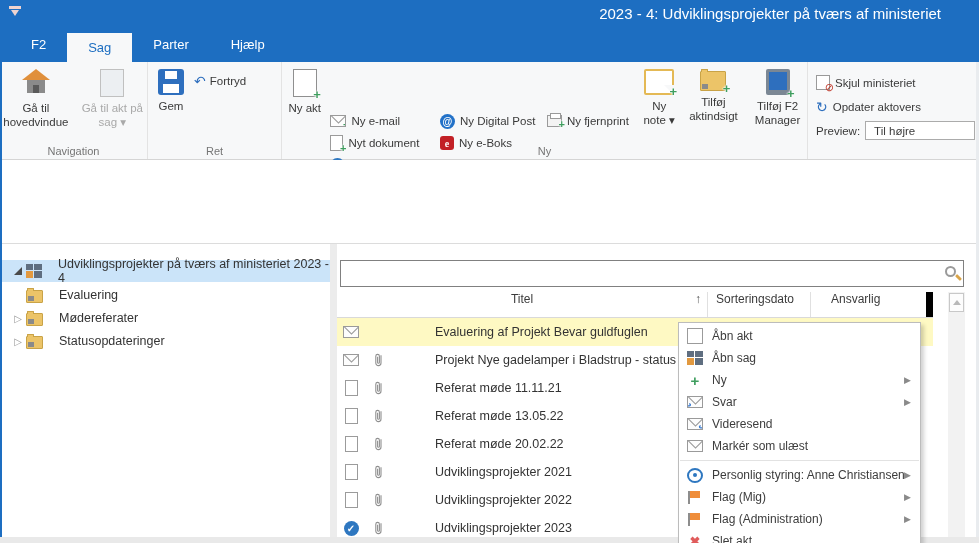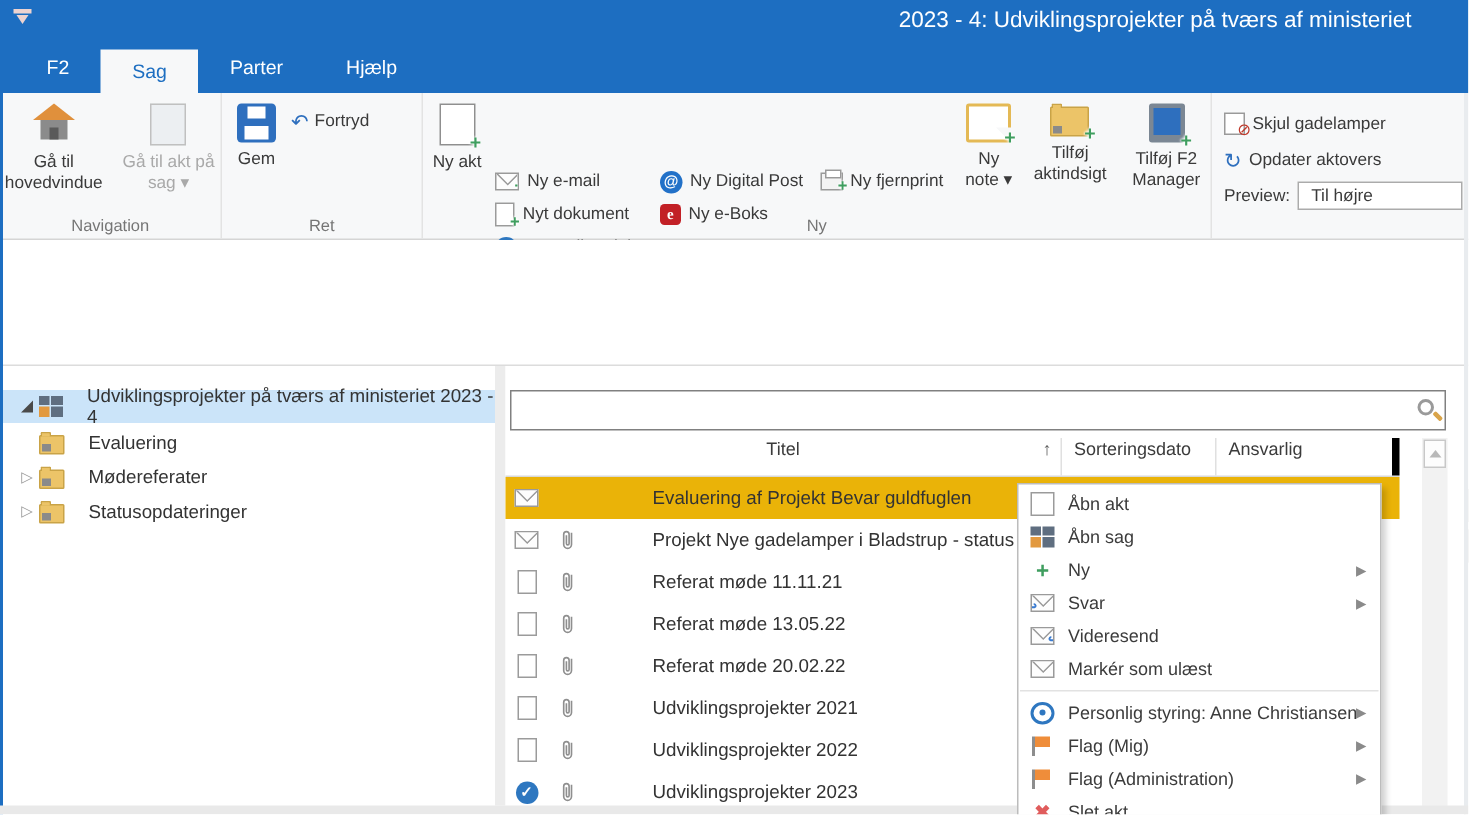--- a/index.html
+++ b/index.html
@@ -124,24 +124,24 @@
   
   .list{position:absolute;left:337px;top:0;width:642px;height:299px;background:#fff;}
   .searchbox{position:absolute;left:3px;top:16px;width:624px;height:27px;border:1px solid #808080;background:#fff;box-sizing:border-box;}
   .mag{position:absolute;right:7px;top:5px;width:11px;height:11px;border:2px solid #9a9a9a;border-radius:50%;box-sizing:border-box;}
   .mag:after{content:"";position:absolute;left:8px;top:8px;width:7px;height:3px;background:#d9a44a;transform:rotate(45deg);border-radius:1px;}
   .lheader{position:absolute;left:0;top:48px;width:596px;height:26px;border-bottom:1px solid #d9d9d9;font-size:12px;color:#3b3b3b;display:flex;box-sizing:border-box;}
   .hcol{display:flex;box-sizing:border-box;}
   .hcol.title{width:370px;justify-content:center;position:relative;}
   .hcol .sort{position:absolute;right:6px;color:#555;font-size:12px;}
   .hcol.date{width:103px;border-left:1px solid #e0e0e0;padding-left:8px;}
-  .hcol.resp{width:123px;border-left:1px solid #e0e0e0;padding-left:8px;border-right:5px solid #000000;}
+  .hcol.resp{width:123px;border-left:1px solid #e0e0e0;padding-left:20px;border-right:7px solid #000000;}
   .rows{position:absolute;left:0;top:74px;width:596px;}
   .lrow{height:28px;display:flex;align-items:center;font-size:12.5px;color:#333;}
-  .lrow.sel{background:#eab308;}
+  .lrow.sel{background:#fef9c3;}
   .cell-ic1{width:28px;display:flex;justify-content:center;flex:none;}
   .cell-ic2{width:26px;display:flex;justify-content:center;flex:none;}
   .cell-title{padding-left:44px;white-space:nowrap;overflow:hidden;}
   
   .vscroll{position:absolute;left:611px;top:48px;width:17px;height:251px;background:#f2f2f2;}
   .vsbtn{position:absolute;left:1px;top:1px;width:15px;height:19px;background:#fdfdfd;border:1px solid #c8c8c8;box-sizing:border-box;display:flex;align-items:center;justify-content:center;}
   .vsbtn .tri{width:0;height:0;border-left:4px solid transparent;border-right:4px solid transparent;border-bottom:5px solid #b9b9b9;}
   .rgutter{position:absolute;left:639px;top:0;width:1px;height:299px;background:#d8d8d8;}
   
   .ctxmenu{position:absolute;left:678px;top:322px;width:243px;background:#fff;border:1px solid #bcbcbc;box-shadow:3px 3px 4px rgba(0,0,0,.18);padding:2px 0;box-sizing:border-box;z-index:50;}
@@ -268,21 +268,21 @@
       </div>
       <div class="caption">Ny</div>
     </div>
 
 
     <div class="rgroup g-view">
       <div class="viewrow">
         <span class="ic icon-hidefold">
             <span class="slash">⊘</span>
           </span>
-        <span>Skjul gadelamper</span>
+        <span>Skjul ministeriet</span>
       </div>
       <div class="viewrow">
         <span class="glyph-blue">↻</span>
         <span>Opdater aktovers</span>
       </div>
       <div class="viewrow">
         <span>Preview:</span>
         <span class="previewbox">Til højre</span>
       </div>
     </div>

